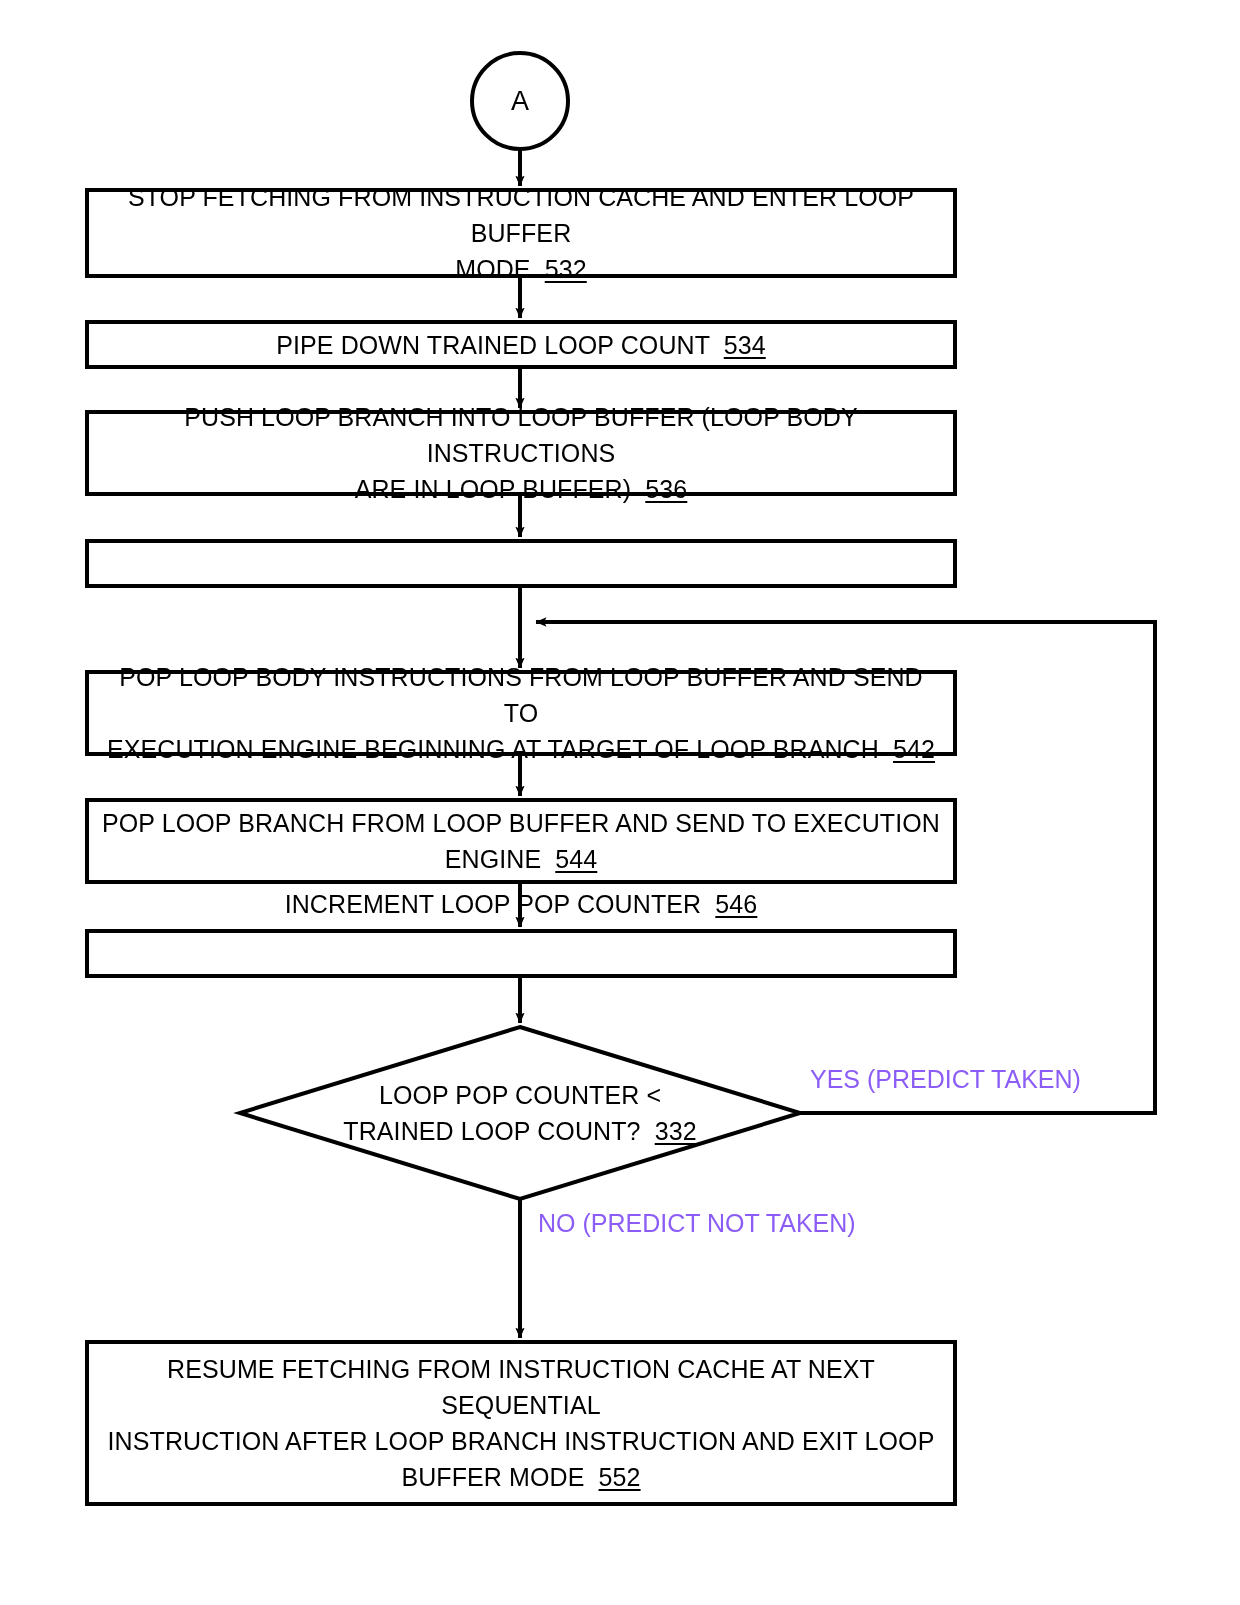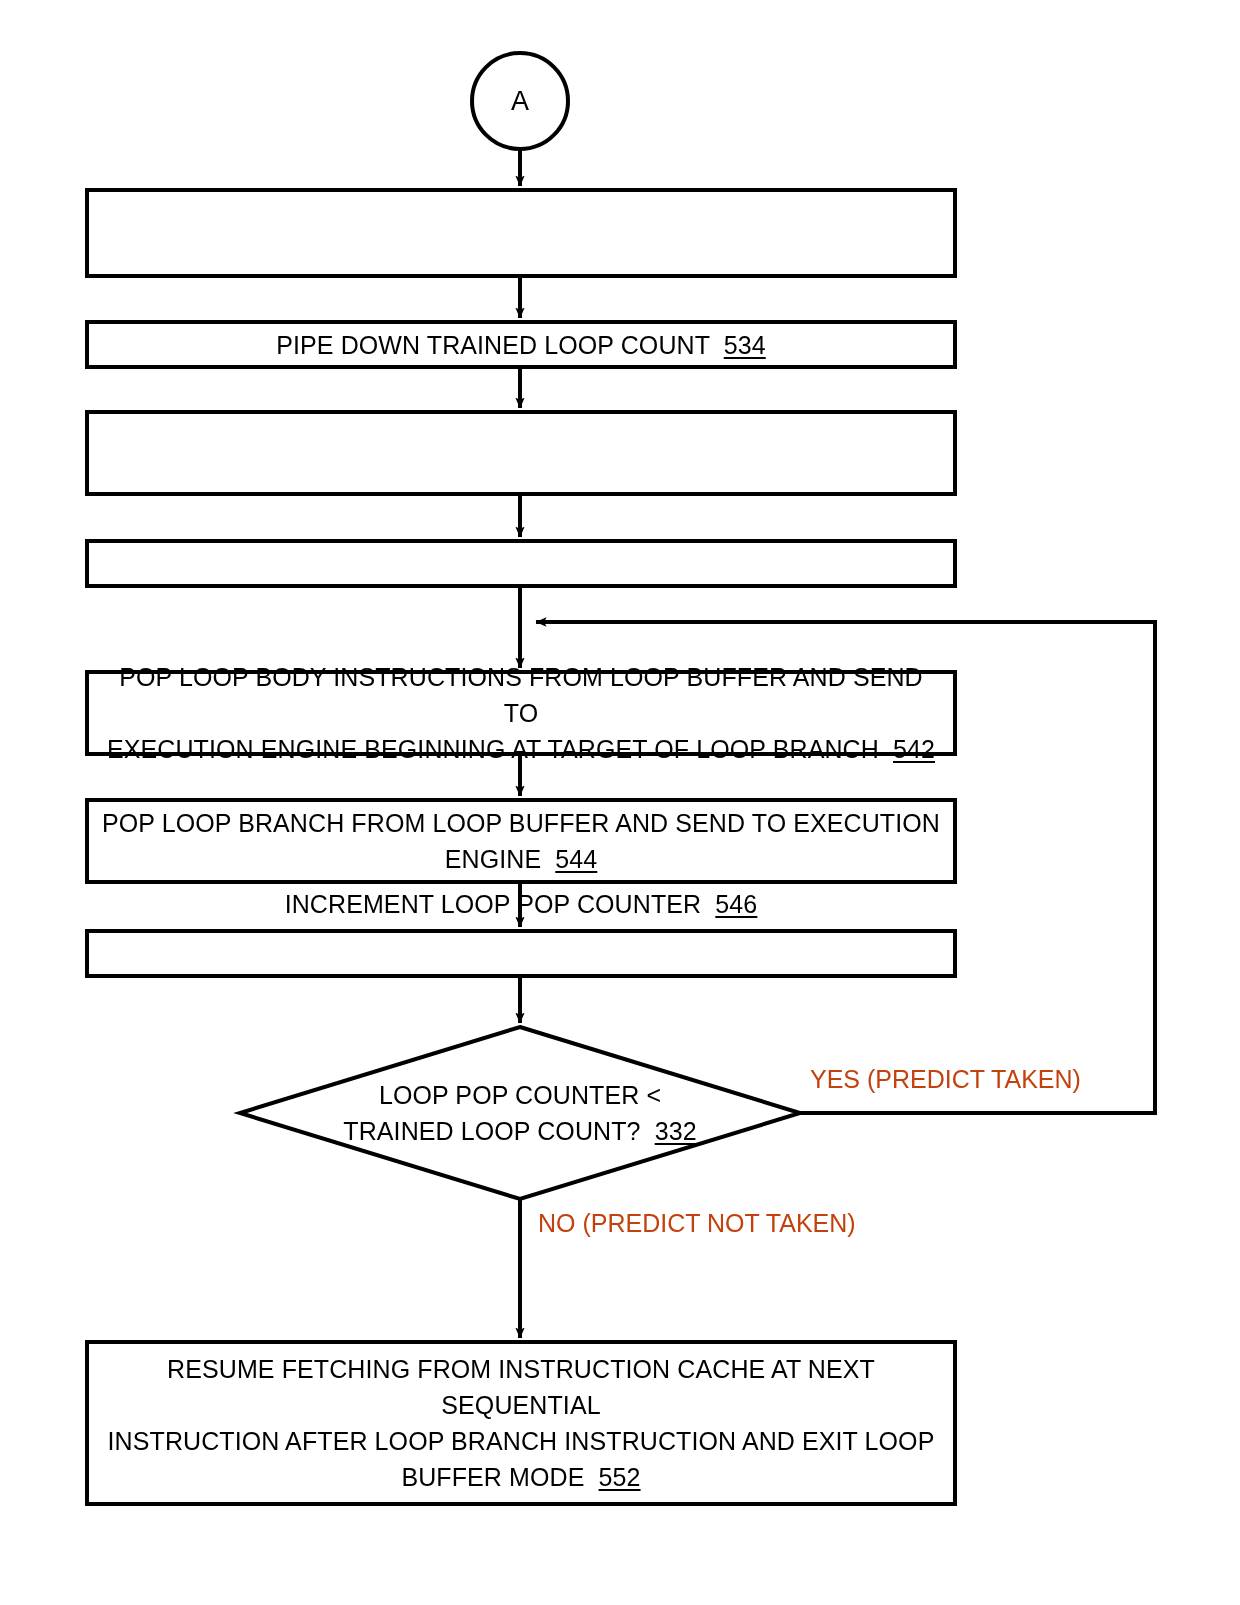--- a/index.html
+++ b/index.html
@@ -42,21 +42,21 @@
     width: 100%;
     padding: 0 14px;
     box-sizing: border-box;
   }
   .refnum {
     text-decoration: underline;
     text-underline-offset: 3px;
   }
   .edge-label {
     position: absolute;
-    color: #c2410c;
+    color: #8b5cf6;
     font-size: 25px;
     line-height: 30px;
     white-space: nowrap;
   }
   .connector-letter {
     position: absolute;
     display: flex;
     align-items: center;
     justify-content: center;
     color: #000000;
@@ -114,28 +114,44 @@
       <polygon points="520,1027 800,1113 520,1199 240,1113" fill="#ffffff"></polygon>
 
       <line x1="520" y1="1199" x2="520" y2="1338" marker-end="url(#arrow)"></line>
 
       <rect x="87" y="1342" width="868" height="162" fill="#ffffff"></rect>
     </g>
   </svg>
 
   <div class="connector-letter" style="left:472px; top:77px; width:96px; height:48px;">A</div>
 
+  <div class="node-text" style="left:87px; top:190px; width:868px; height:86px;">
+    <div class="inner">
+      <span>STOP FETCHING FROM INSTRUCTION CACHE AND ENTER LOOP BUFFER</span>
+      <br>
+      <span>MODE</span>
+      <span>&nbsp;</span><span class="refnum">532</span>
+    </div>
+  </div>
 
   <div class="node-text" style="left:87px; top:322px; width:868px; height:45px;justify-content:center;">
     <div class="inner">
       <span>PIPE DOWN TRAINED LOOP COUNT</span>
       <span>&nbsp;</span><span class="refnum">534</span>
     </div>
   </div>
 
+  <div class="node-text" style="left:87px; top:412px; width:868px; height:82px;">
+    <div class="inner">
+      <span>PUSH LOOP BRANCH INTO LOOP BUFFER (LOOP BODY INSTRUCTIONS</span>
+      <br>
+      <span>ARE IN LOOP BUFFER)</span>
+      <span>&nbsp;</span><span class="refnum">536</span>
+    </div>
+  </div>
 
 
   <div class="node-text" style="left:87px; top:672px; width:868px; height:82px;">
     <div class="inner">
       <span>POP LOOP BODY INSTRUCTIONS FROM LOOP BUFFER AND SEND TO</span>
       <br>
       <span>EXECUTION ENGINE BEGINNING AT TARGET OF LOOP BRANCH</span>
       <span>&nbsp;</span><span class="refnum">542</span>
     </div>
   </div>

